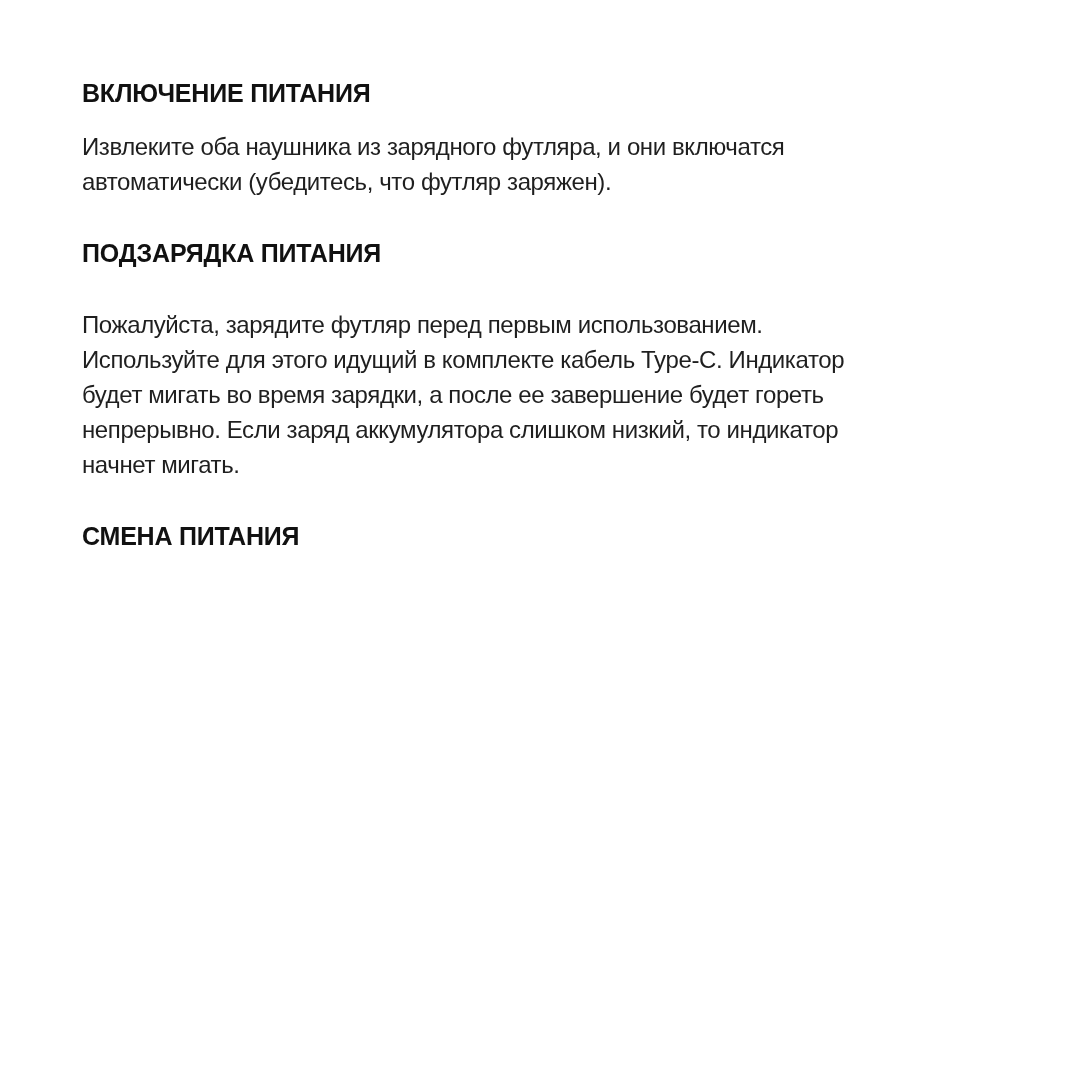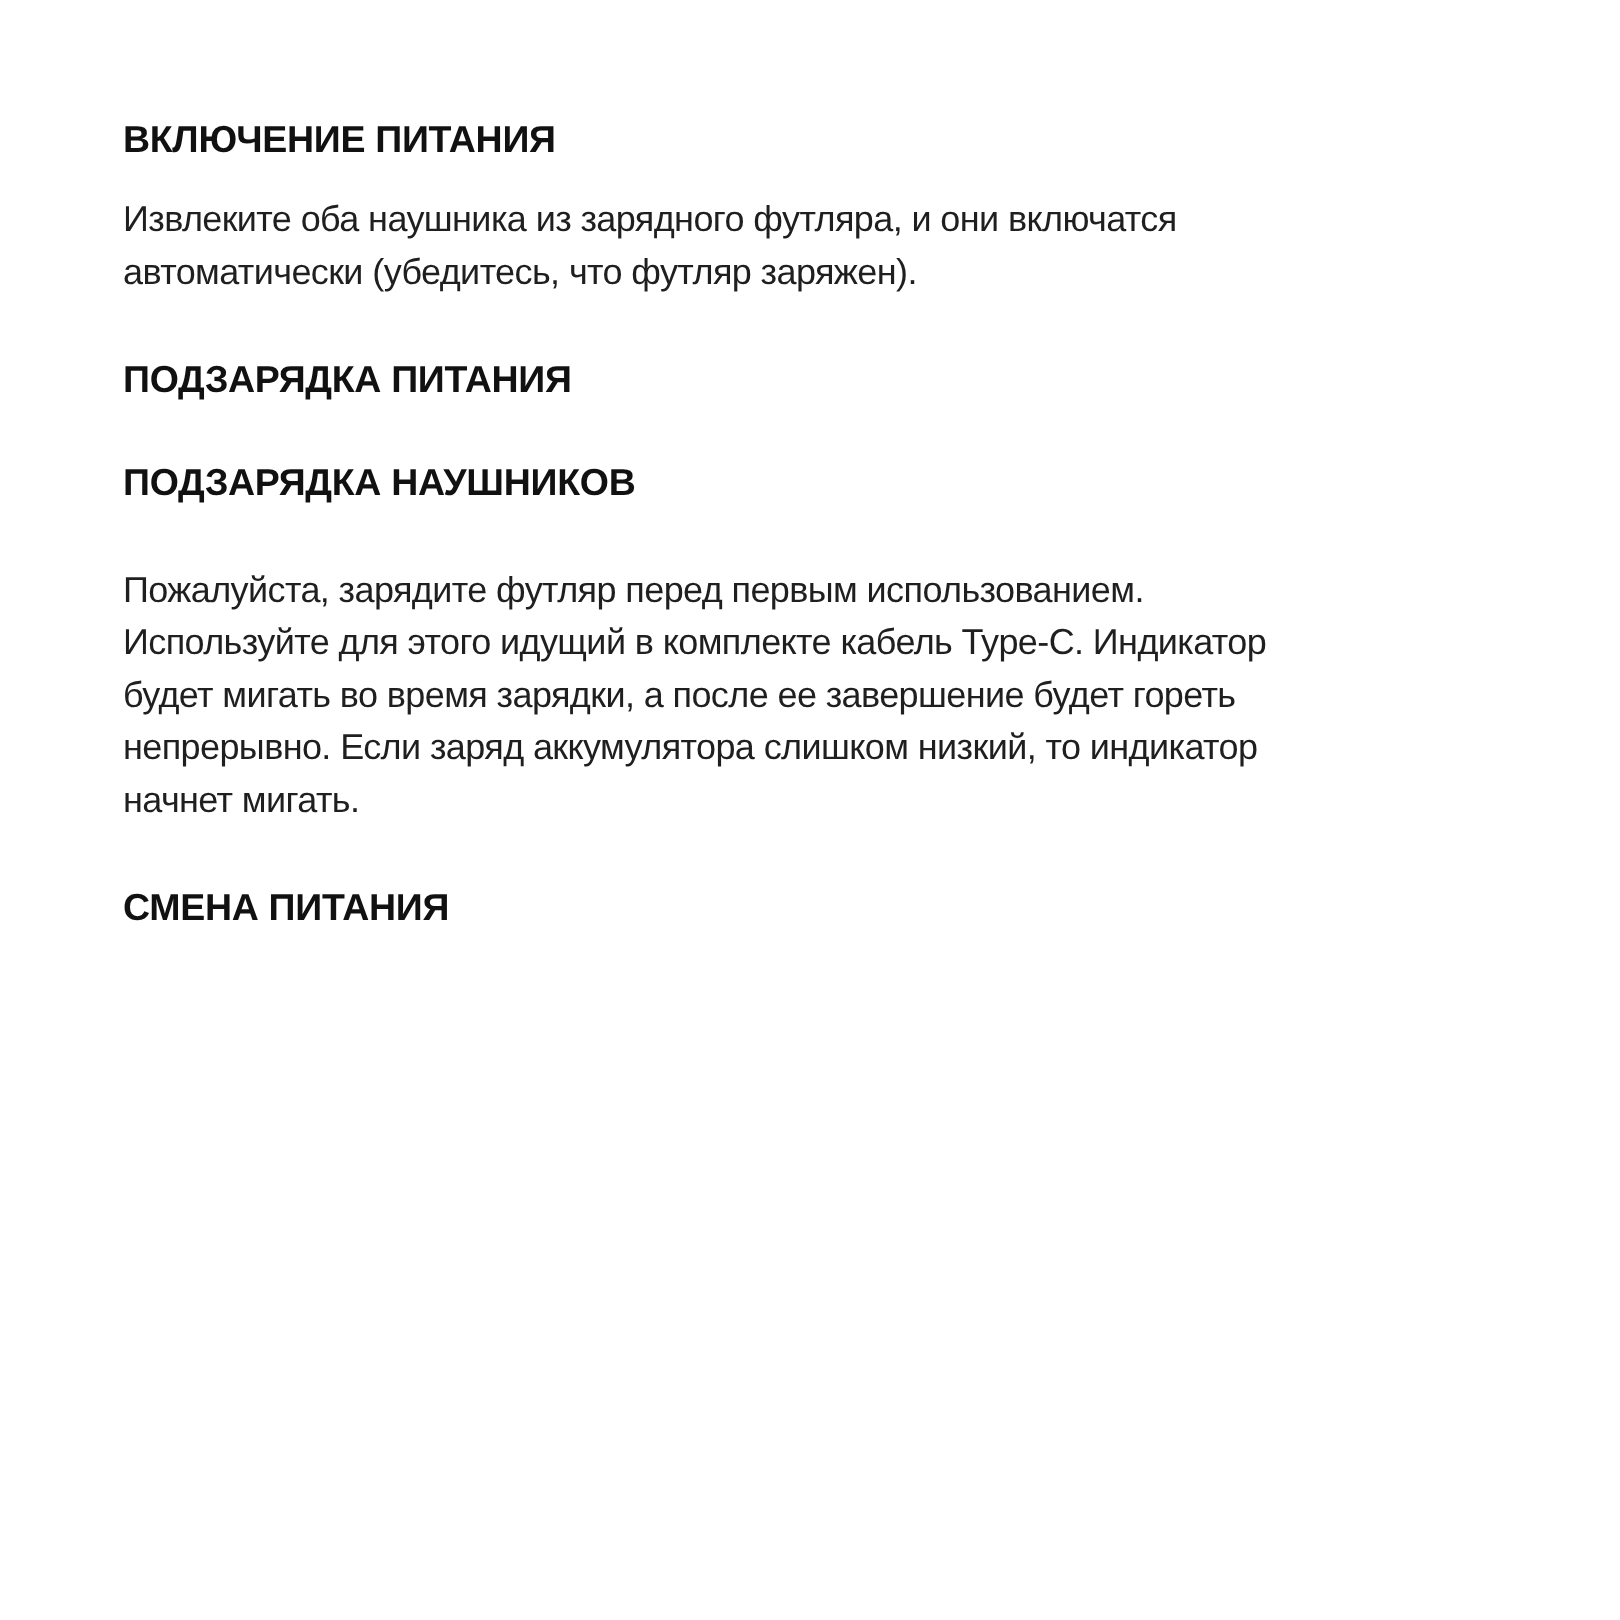--- a/index.html
+++ b/index.html
@@ -52,21 +52,20 @@
     <h2 class="section-heading">ВКЛЮЧЕНИЕ ПИТАНИЯ</h2>
     <p class="section-body">Извлеките оба наушника из зарядного футляра, и они включатся
 автоматически (убедитесь, что футляр заряжен).</p>
   </div>
 
   <div class="section">
     <h2 class="section-heading">ПОДЗАРЯДКА ПИТАНИЯ</h2>
   </div>
 
   <div class="section">
-    <h2 class="section-heading">ПОДЗАРЯДКА НАУШНИКОВ</h2>
   </div>
 
   <div class="section">
     <p class="section-body">Пожалуйста, зарядите футляр перед первым использованием.
 Используйте для этого идущий в комплекте кабель Type-C. Индикатор
 будет мигать во время зарядки, а после ее завершение будет гореть
 непрерывно. Если заряд аккумулятора слишком низкий, то индикатор
 начнет мигать.</p>
   </div>
 

